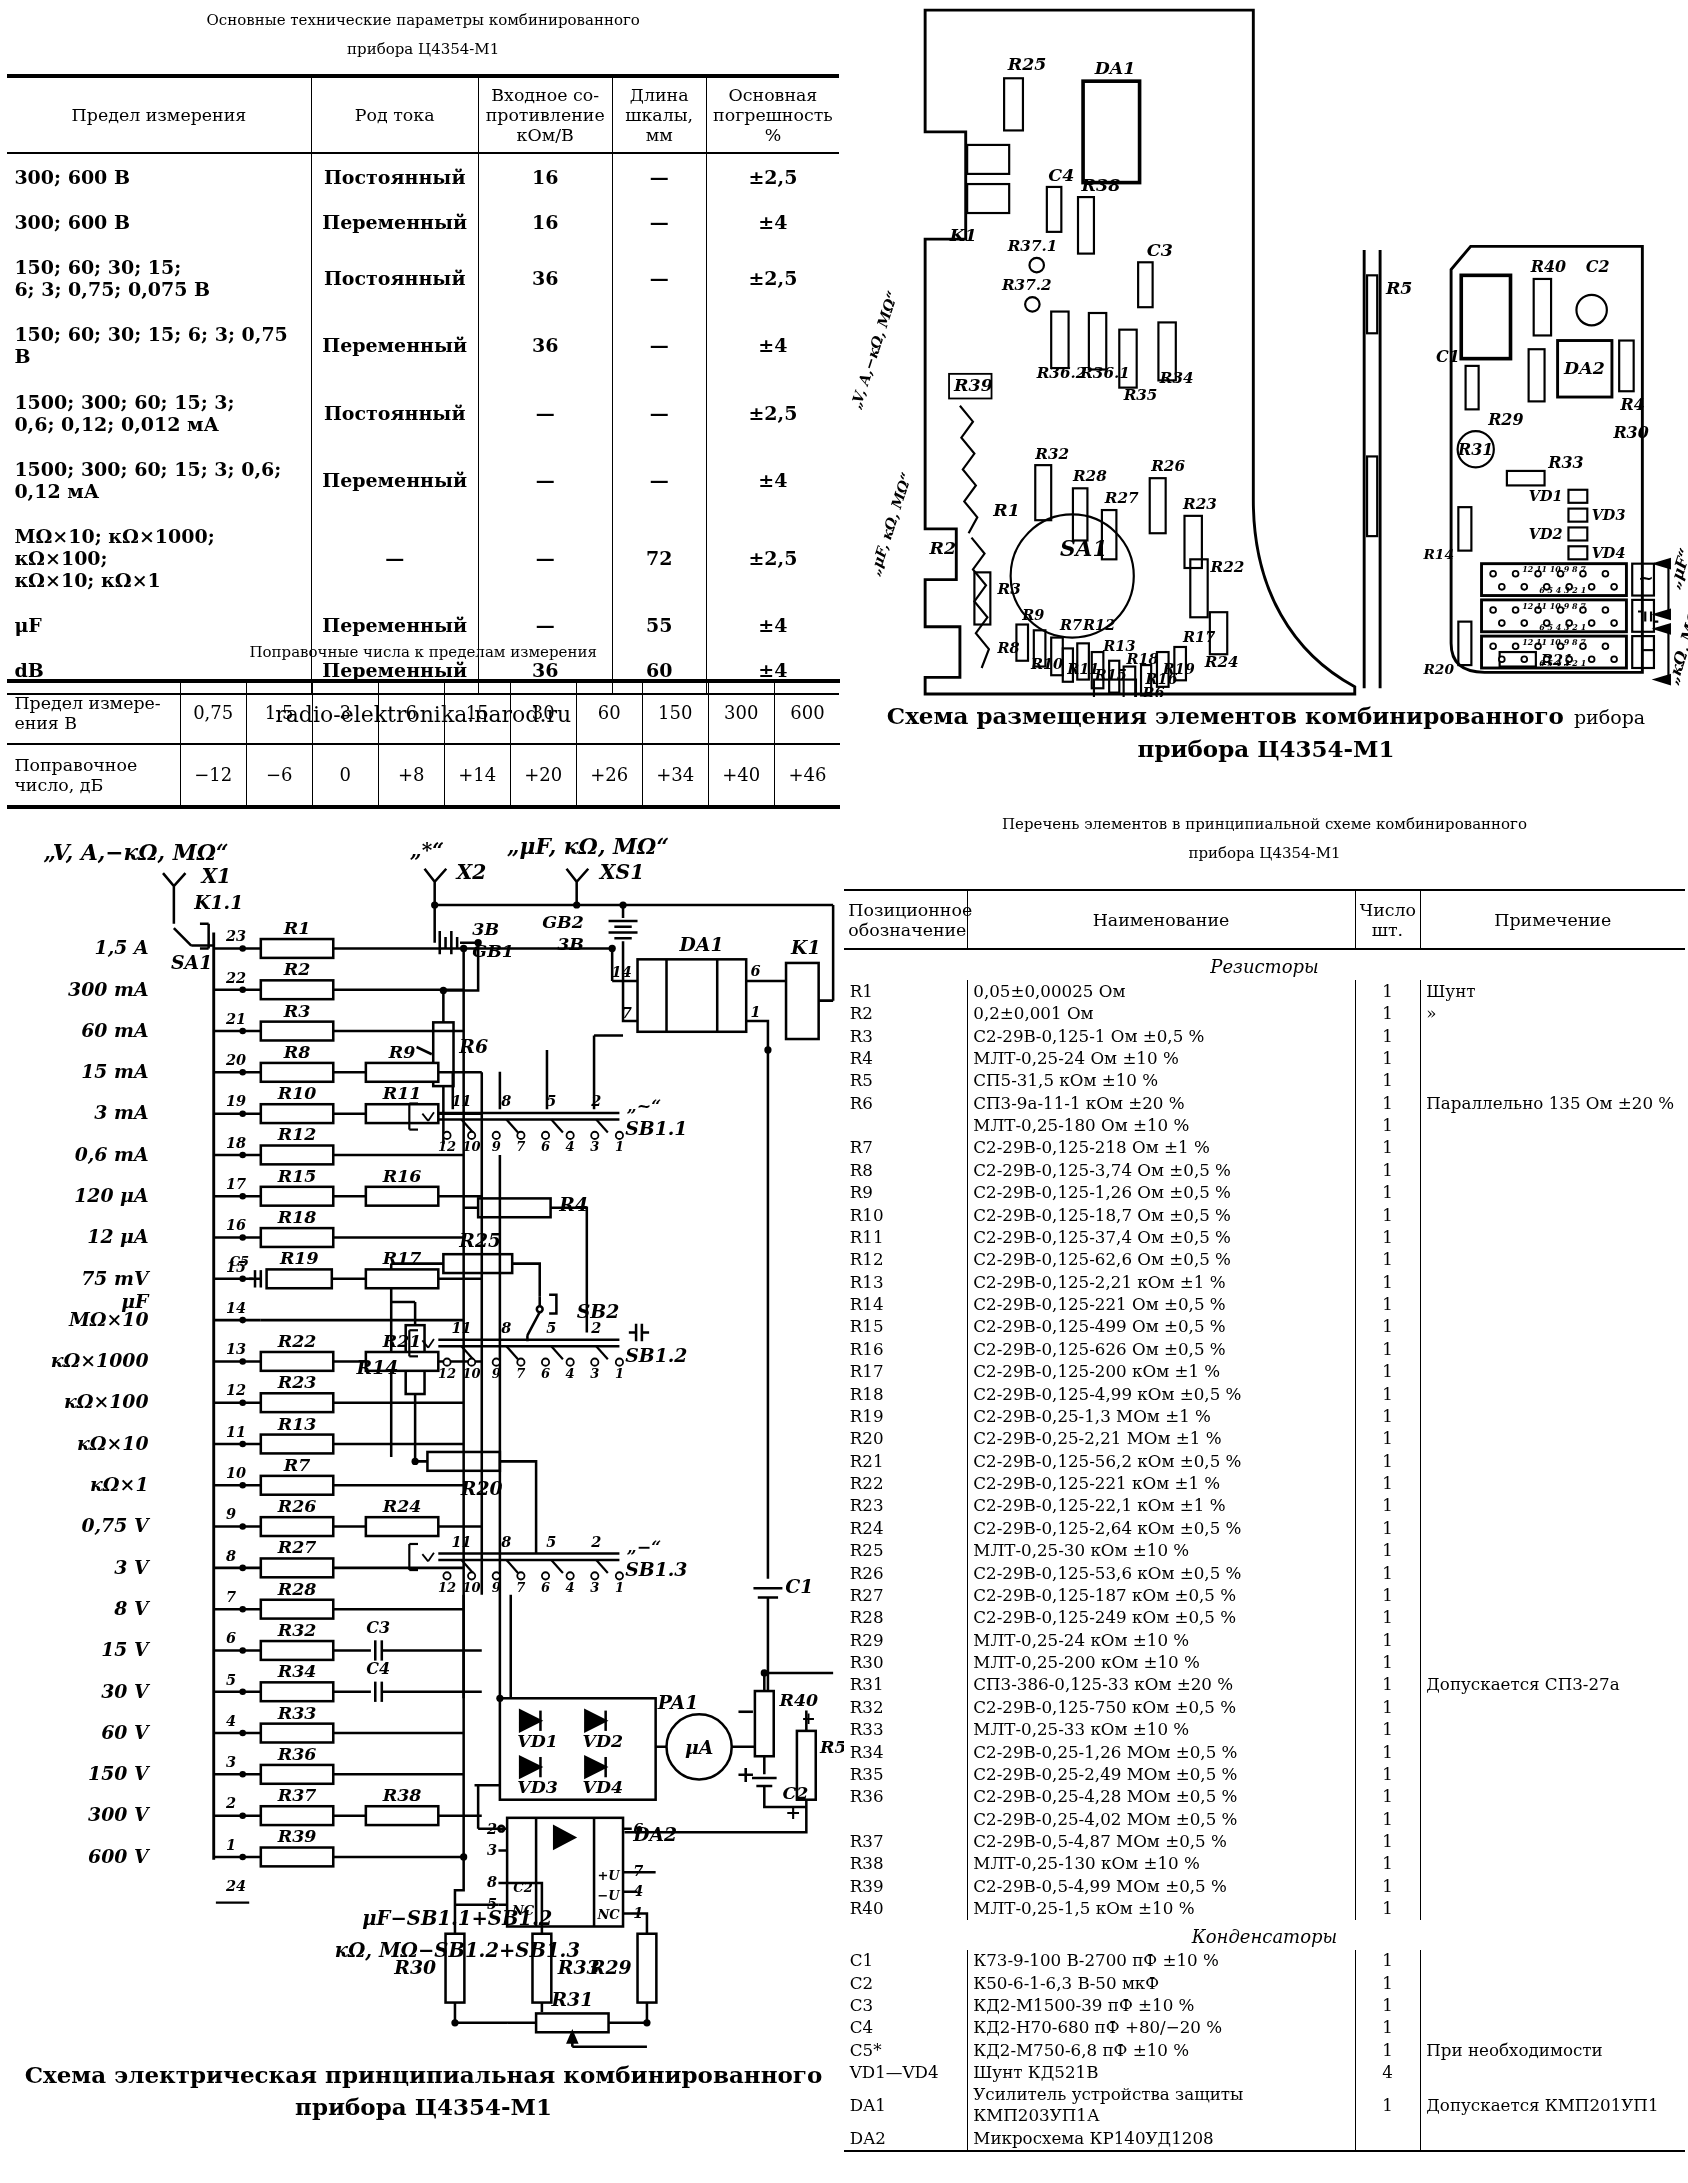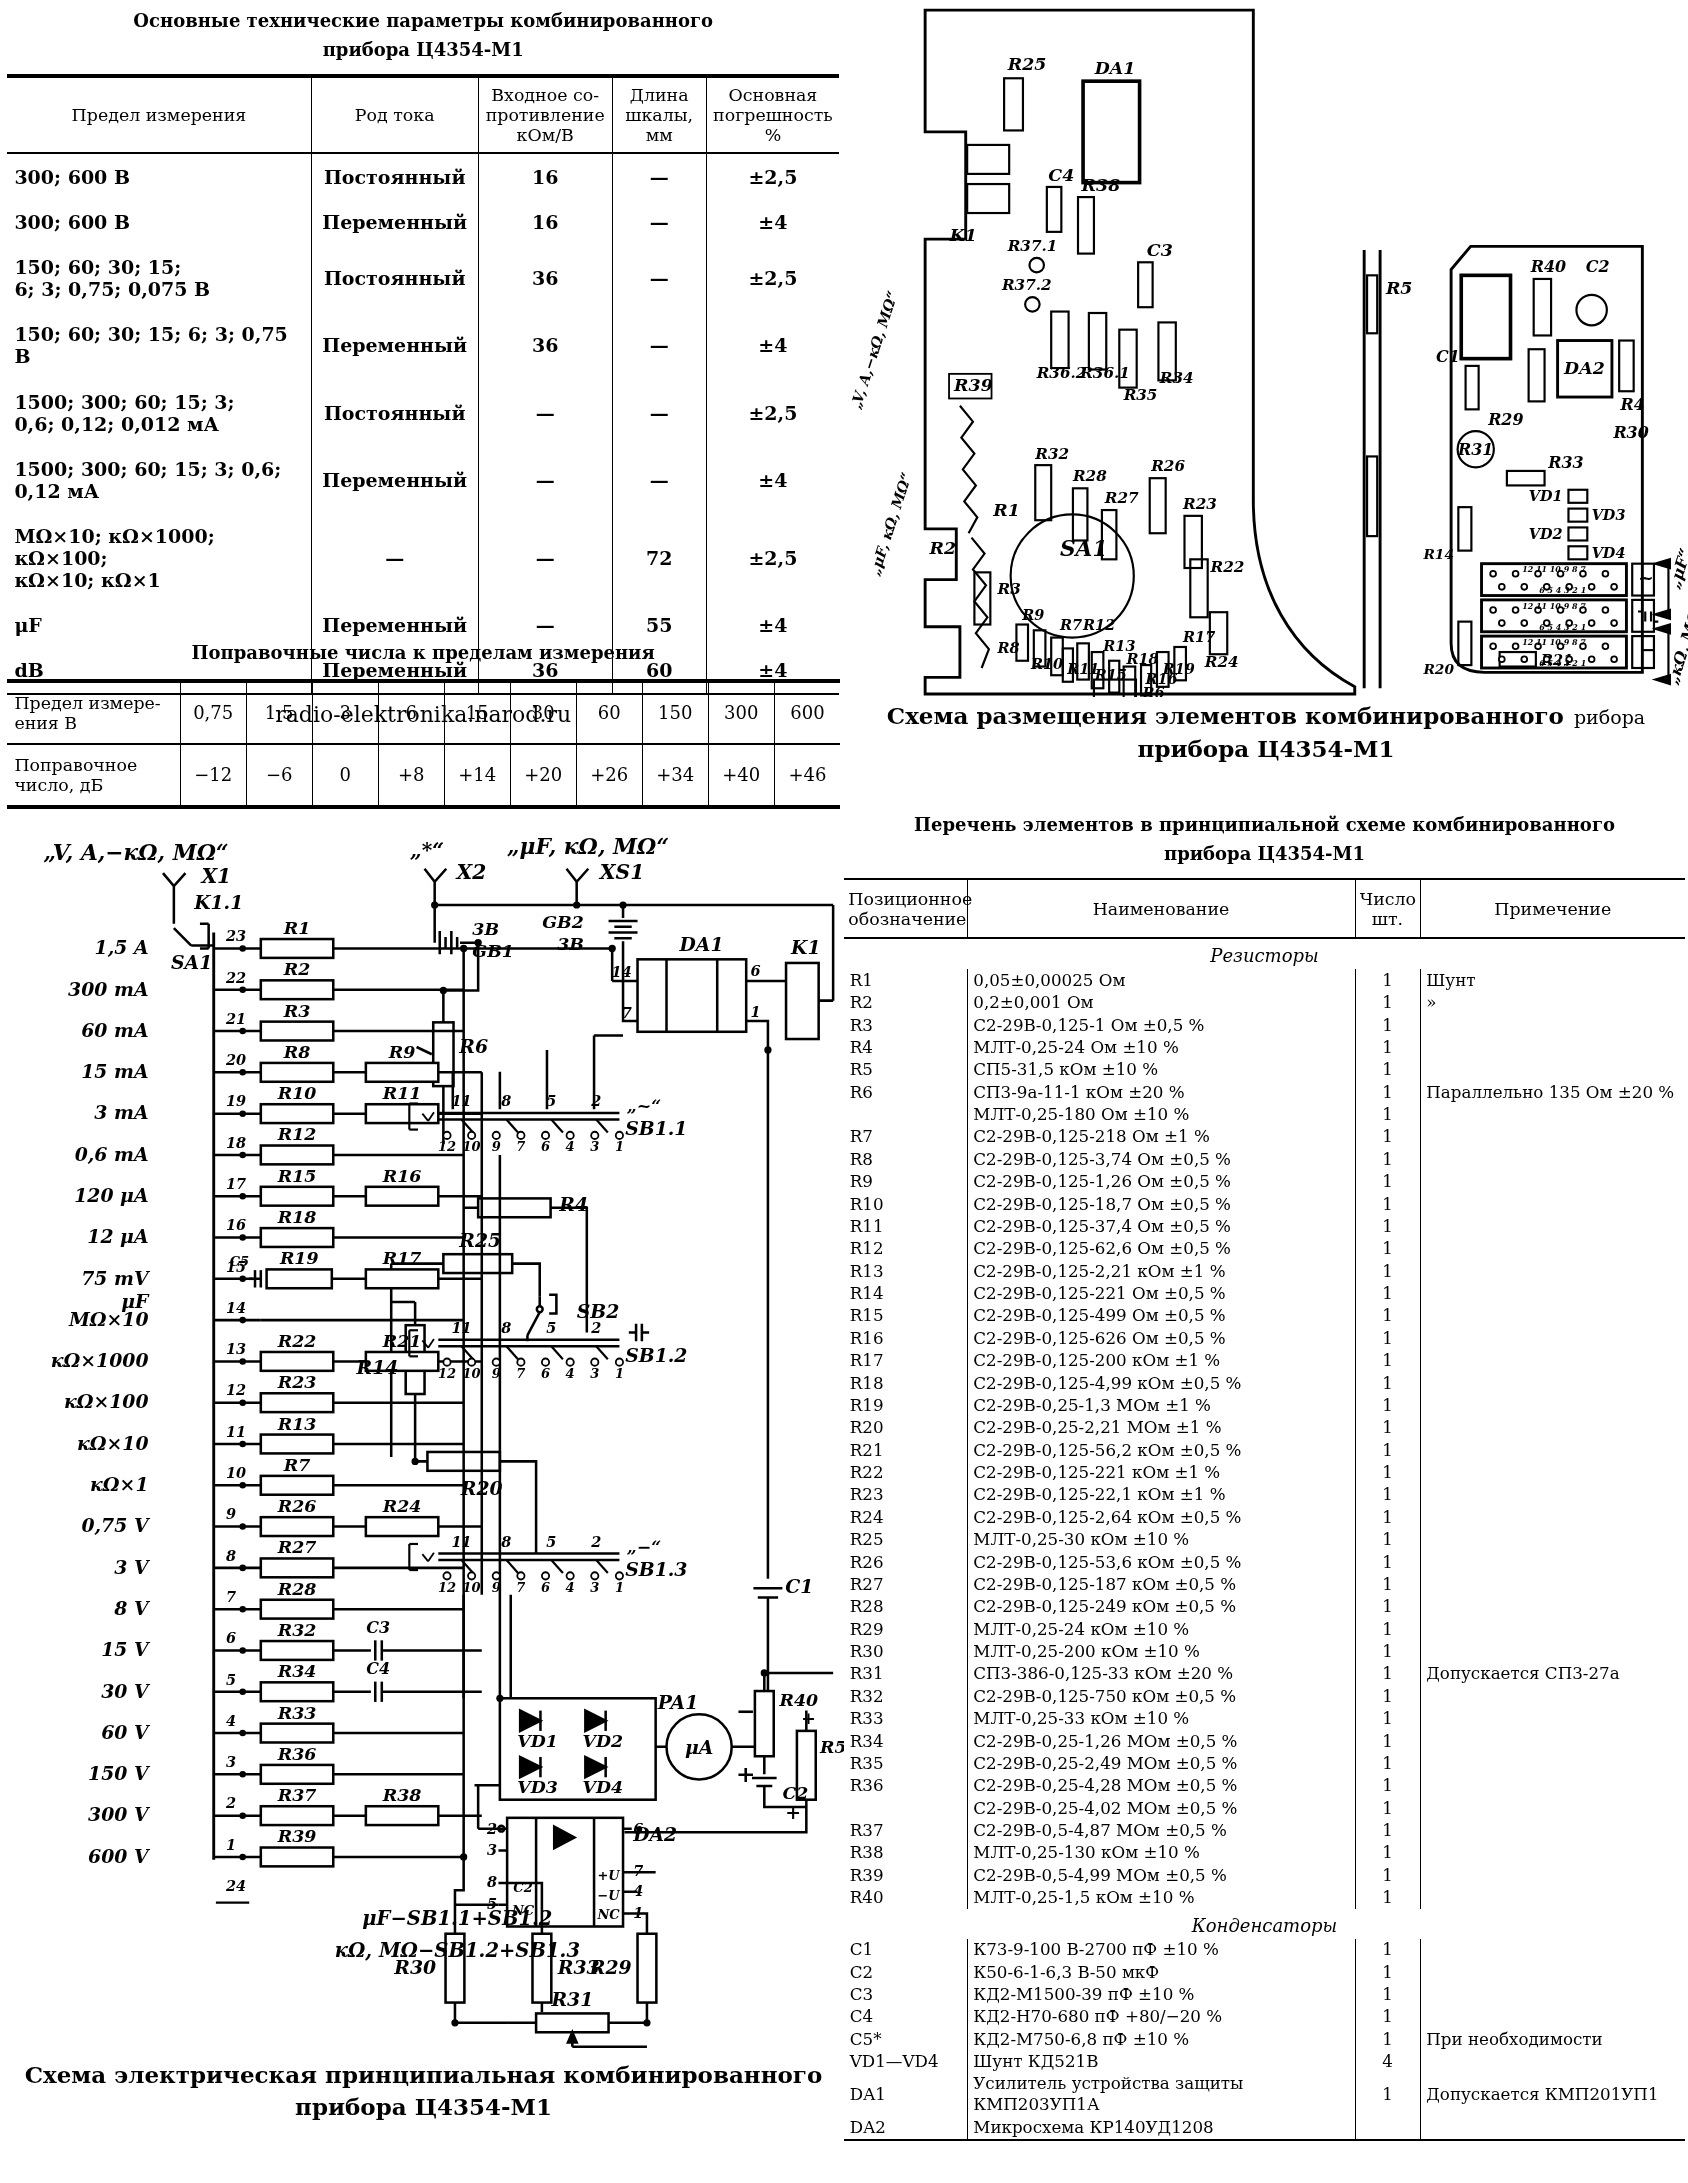--- a/index.html
+++ b/index.html
@@ -1,39 +1,39 @@
 <!DOCTYPE html>
 <html style="font-size:11.6px"><head>
 <meta charset="utf-8">
 <style>
   html,body{margin:0;padding:0;background:#fff;}
   body{width:1688px;height:2183px;font-family:"DejaVu Serif","Liberation Serif",serif;color:#000;}
   #page{position:relative;width:1688px;height:2183px;overflow:hidden;background:#fff;}
   .abs{position:absolute;}
-  .ttl{font-weight:700;text-align:center;font-size:18px;line-height:29px;}
+  .ttl{font-weight:400;text-align:center;font-size:15px;line-height:29px;}
   .cap{font-weight:700;text-align:center;font-size:23px;line-height:32px;}
   .stray{font-size:19px;font-weight:400;margin-left:10px;}
   table{border-collapse:collapse;table-layout:fixed;width:100%;}
   th,td{white-space:pre-line;vertical-align:middle;}
   
   #specs table{border-top:4.3px solid #000;border-bottom:2.9px solid #000;margin-top:10px;}
   #specs th{border-bottom:2.9px solid #000;font-size:17.4px;font-weight:400;text-align:center;padding:7.2px 4.3px;}
   #specs th+th,#specs td+td{border-left:1.4px solid #000;}
   #specs td{font-size:19px;padding:11.6px 7.2px;font-weight:bold;}
   #specs td:first-child{text-align:left;}
   #specs td:not(:first-child){text-align:center;margin-left:45px;}
   .watermark{text-align:center;font-size:22px;font-weight:400;margin-top:7.2px;}
   
   #corr table{border-top:4.3px solid #000;border-bottom:4.3px solid #000;margin-top:11.6px;}
   #corr td{font-size:18px;text-align:center;padding:10px 2.9px;}
   #corr td:first-child{text-align:left;padding-left:7.2px;font-size:17.4px;}
   #corr td+td{border-left:1.4px solid #000;}
   #corr tr:first-child td{border-bottom:2.2px solid #000;}
   
-  #parts table{border-top:2.9px solid #000;border-bottom:2.9px solid #000;margin-top:10px;}
+  #parts table{border-top:2.9px solid #000;border-bottom:2.9px solid #000;margin-top:21px;}
   #parts th{border-bottom:2.2px solid #000;font-size:17.4px;font-weight:400;text-align:center;padding:8.7px 4.3px;}
   #parts th+th{border-left:1.4px solid #000;}
   #parts td{font-size:16.7px;line-height:21px;padding:0.7px 5.8px;}
   #parts td+td{border-left:1.4px solid #000;}
   #parts td:nth-child(3){text-align:center;}
   #parts tr.sec td{border:none;text-align:center;font-style:italic;font-size:18px;padding:5.8px 0 2.9px 0;}
   svg text{font-family:"DejaVu Serif","Liberation Serif",serif;}
 </style>
 </head>
 <body>

